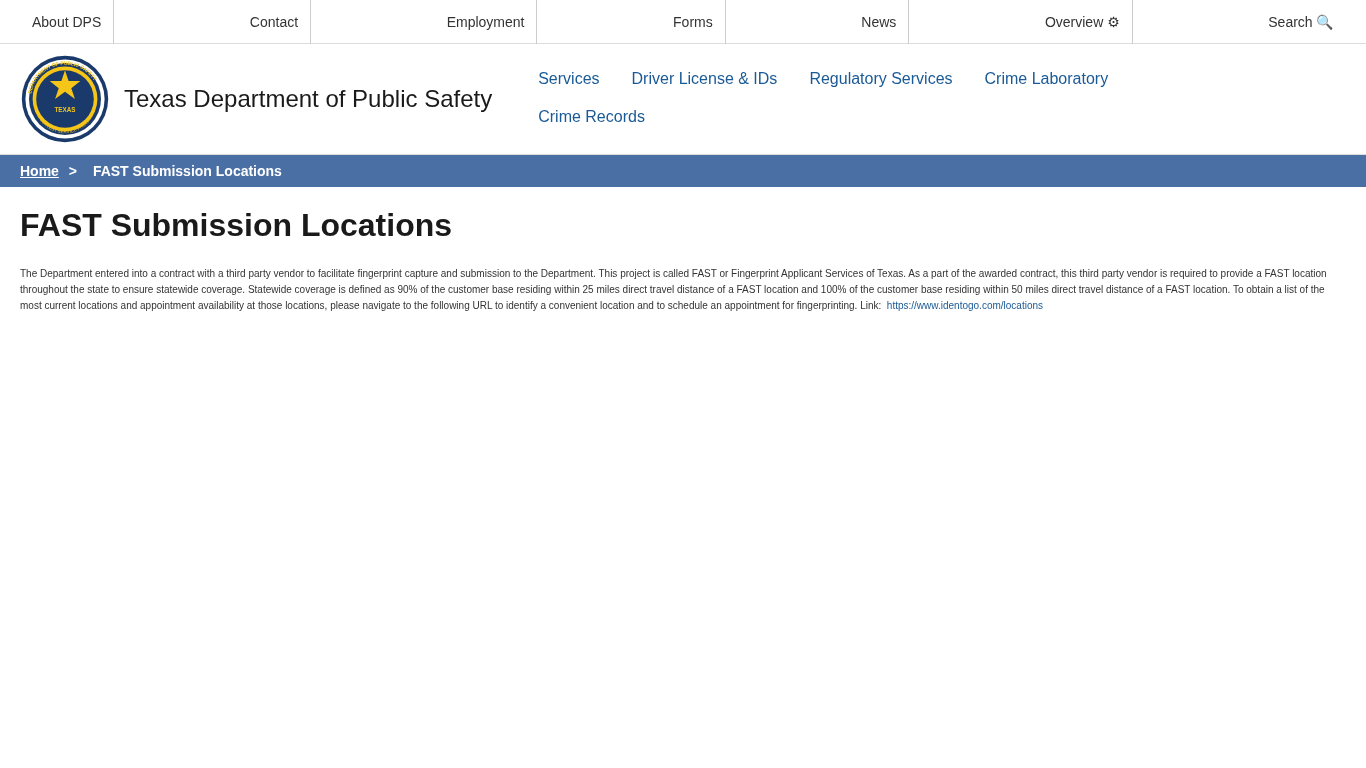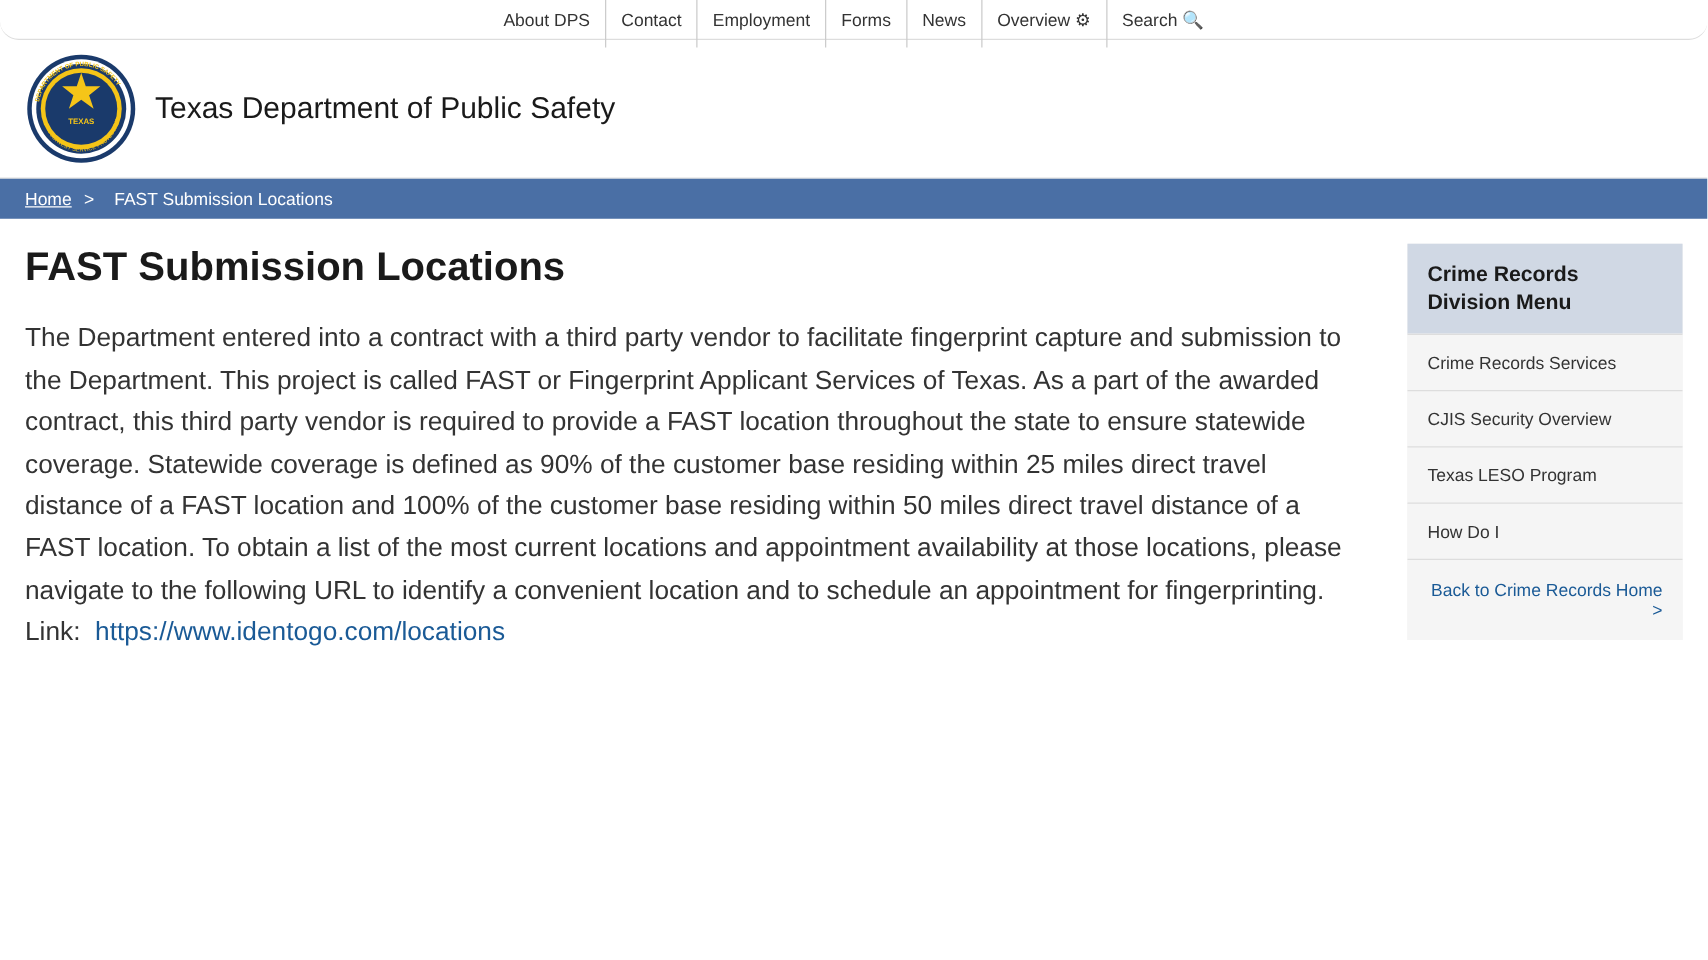--- a/index.html
+++ b/index.html
@@ -3,25 +3,24 @@
   <meta charset="utf-8">
   <style>
     * { box-sizing: border-box; margin: 0; padding: 0; }
     body { font-family: Arial, sans-serif; font-size: 15px; color: #333; background: #fff; }
 
     
     #top-bar {
       background: #fff;
       border-bottom: 1px solid #ddd;
       display: flex;
-      justify-content: center;
+      justify-content: space-between;
       align-items: center;
       padding: 0 20px;
-      height: 32px;
-      border-radius: 15px;
+      height: 44px;
     }
     #top-bar a, #top-bar span {
       color: #333;
       text-decoration: none;
       font-size: 14px;
       padding: 0 12px;
       border-right: 1px solid #ccc;
       line-height: 44px;
       cursor: pointer;
     }
@@ -73,20 +72,21 @@
       cursor: pointer;
       white-space: nowrap;
     }
 
     
     #breadcrumb {
       background: #4a6fa5;
       padding: 8px 20px;
       color: #fff;
       font-size: 14px;
+      font-weight: bold;
     }
     #breadcrumb a {
       color: #fff;
       text-decoration: underline;
       cursor: pointer;
     }
     #breadcrumb span { color: #fff; margin: 0 6px; }
 
     
     #main-layout {
@@ -100,21 +100,21 @@
     #content {
       flex: 1;
     }
     #page-title {
       font-size: 32px;
       font-weight: bold;
       color: #1a1a1a;
       margin-bottom: 22px;
     }
     #content p {
-      font-size: 21px;
+      font-size: 10px;
       line-height: 1.6;
       color: #333;
       margin-bottom: 18px;
     }
     .link-blue {
       color: #1a5a96;
       text-decoration: none;
       cursor: pointer;
     }
     .link-bold {
@@ -198,44 +198,45 @@
       </text>
 
       <path id="botArc" d="M 16,54 a 34,34 0 0,0 68,0" fill="none"></path>
       <text font-size="5" fill="#f5c518" font-family="Arial">
         <textPath href="#botArc" startOffset="15%">COURTESY  SERVICE  PROTECTION</textPath>
       </text>
     </svg>
     <div id="agency-name">Texas Department of Public Safety</div>
   </div>
 
+  <div id="nav-area">
+    <div id="nav-row1">
+      <a class="nav-item">Services</a>
+      <a class="nav-item">Driver License &amp; IDs</a>
+      <a class="nav-item">Regulatory Services</a>
+      <a class="nav-item">Crime Laboratory</a>
+    </div>
+    <div id="nav-row2">
+      <a class="nav-item">Crime Records</a>
+    </div>
+  </div>
 </div>
 
 <div id="breadcrumb">
   <a>Home</a>
   <span>&gt;</span>
   <span>FAST Submission Locations</span>
 </div>
 
 <div id="main-layout">
 
   <div id="content">
     <h1 id="page-title">FAST Submission Locations</h1>
 
     <p>
       <span>The Department entered into a contract with a third party vendor to facilitate fingerprint capture and submission to the Department. This project is called FAST or Fingerprint Applicant Services of Texas.  As a part of the awarded contract, this third party vendor is required to provide a FAST location throughout the state to ensure statewide coverage.  Statewide coverage is defined as 90% of the customer base residing within 25 miles direct travel distance of a FAST location and 100% of the customer base residing within 50 miles direct travel distance of a FAST location. To obtain a list of the most current locations and appointment availability at those locations, please navigate to the following URL to identify a convenient location and to schedule an appointment for fingerprinting. Link:</span>
       &nbsp;<a class="link-blue">https://www.identogo.com/locations</a>
     </p>
 
   </div>
 
-  <div id="sidebar">
-    <div class="sidebar-section">
-      <div class="sidebar-title">Crime Records Division Menu</div>
-      <a class="sidebar-link">Crime Records Services</a>
-      <a class="sidebar-link">CJIS Security Overview</a>
-      <a class="sidebar-link">Texas LESO Program</a>
-      <a class="sidebar-link">How Do I</a>
-      <a class="sidebar-back link-blue">Back to Crime Records Home &gt;</a>
-    </div>
-  </div>
 
 </div>
 
 </body></html>

